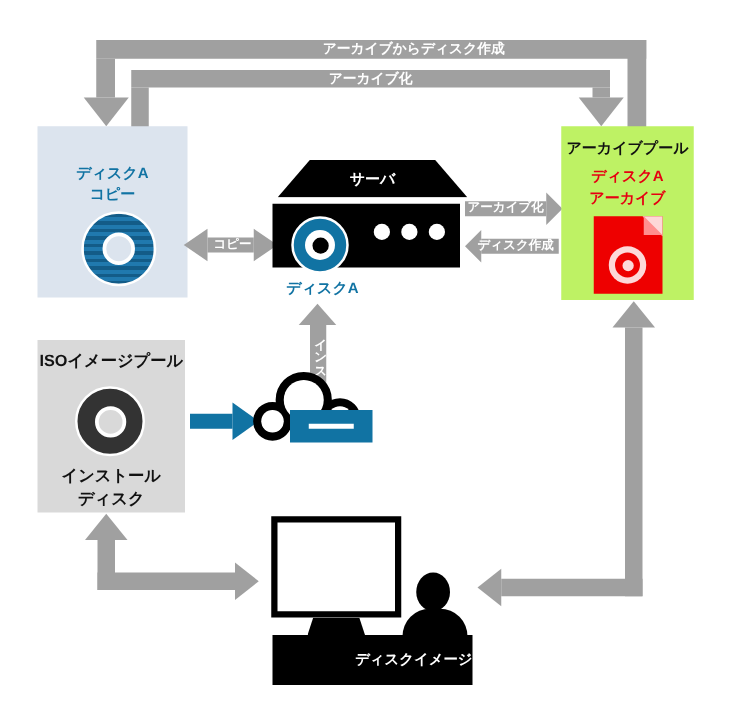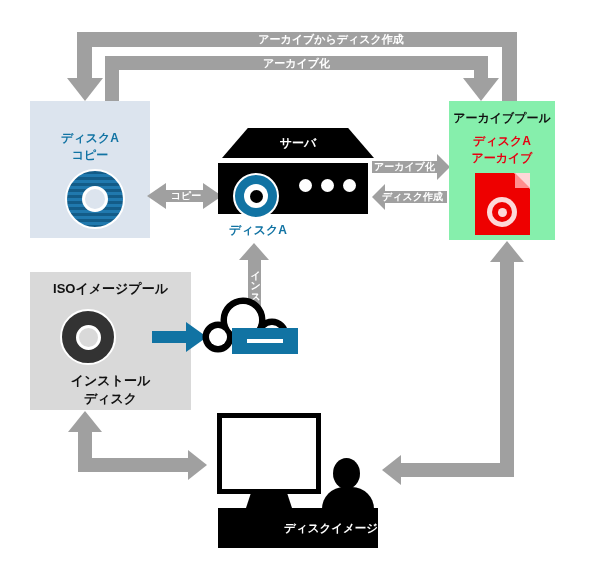--- a/index.html
+++ b/index.html
@@ -7,22 +7,22 @@
          font-family:"Liberation Sans","DejaVu Sans",sans-serif;font-weight:bold;}
   .abs{position:absolute;}
   .bar{position:absolute;background:#a0a0a0;}
   .tri{position:absolute;width:0;height:0;}
   .lbl{position:absolute;color:#fff;text-align:center;white-space:nowrap;}
   .box-title{position:absolute;left:0;width:100%;text-align:center;color:#111;font-size:13px;}
   .sub{position:absolute;left:0;width:100%;text-align:center;font-size:12px;line-height:17px;}
   .circle{position:absolute;border-radius:50%;}
   
   #disk-pool{left:30px;top:101px;width:120px;height:137px;background:#dce4ee;}
-  #archive-pool{left:449px;top:101px;width:106px;height:139px;background:#86efac;}
-  #iso-pool{left:30px;top:272px;width:118px;height:138px;background:#d9d9d9;padding-left:43px;}
+  #archive-pool{left:449px;top:101px;width:106px;height:139px;background:#bef264;}
+  #iso-pool{left:30px;top:272px;width:118px;height:138px;background:#d9d9d9;}
   .blue-text{color:#1173a3;}
   .red-text{color:#e60012;}
   
   #disk-copy-disc{left:65px;top:169px;width:60px;height:60px;border:2px solid #fff;
      background:repeating-linear-gradient(180deg,#135c88 0 3px,#2079ae 3px 6px);box-sizing:border-box;}
   #disk-copy-hole{left:82px;top:186px;width:20px;height:20px;background:#dce4ee;border:3px solid #fff;}
   
   #iso-disc{left:60px;top:309px;width:56px;height:56px;background:#333;border:2px solid #fff;box-sizing:border-box;}
   #iso-hole{left:76px;top:325px;width:19px;height:19px;background:#d9d9d9;border:3px solid #fff;}
   

